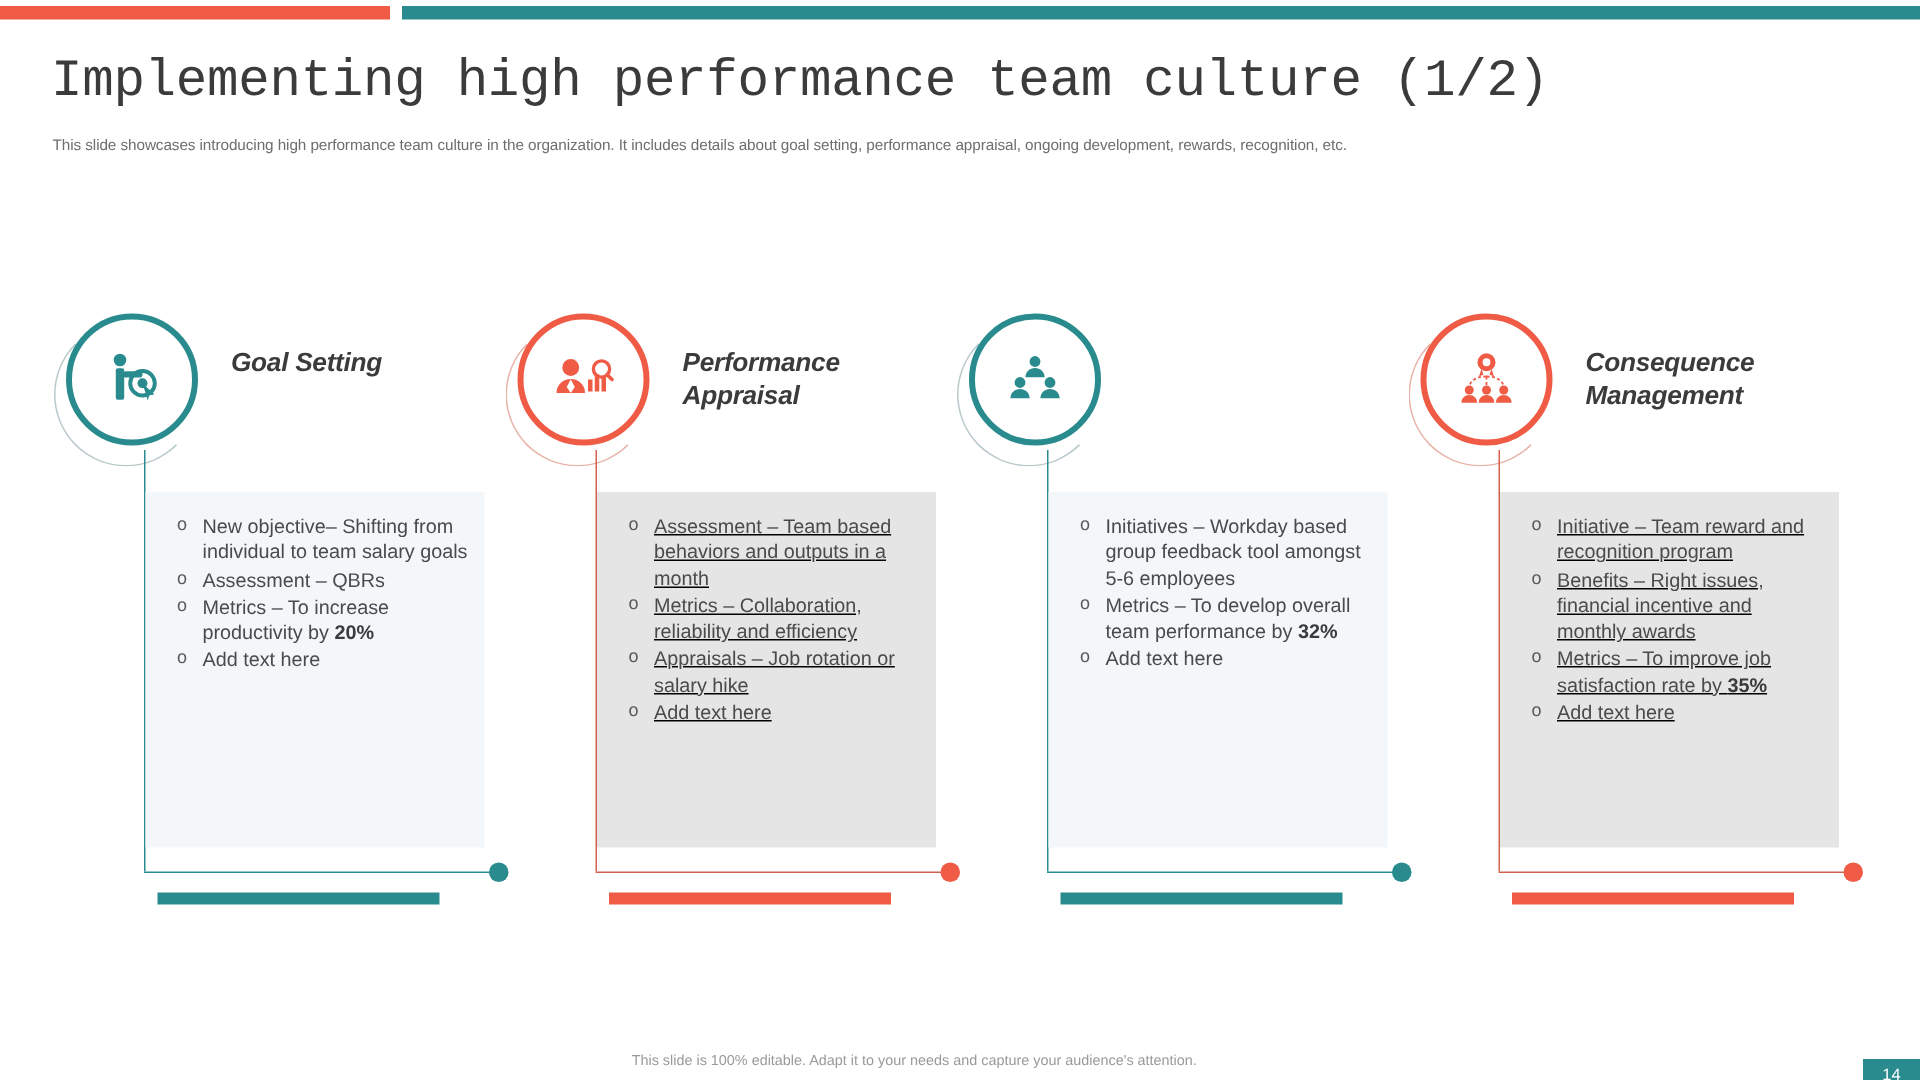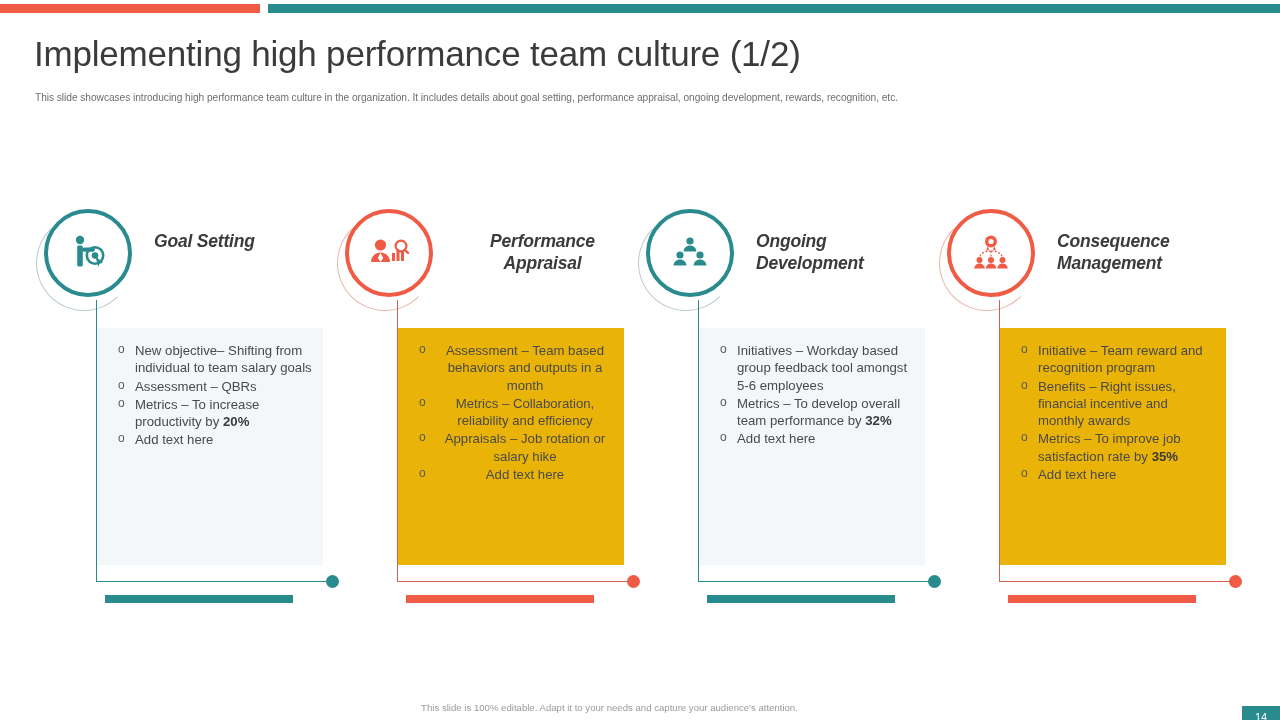--- a/index.html
+++ b/index.html
@@ -35,20 +35,21 @@
 
   
   .page-title {
     position: absolute;
     left: 34px; top: 34px;
     font-size: 35px;
     font-weight: 400;
     color: #3b3b3b;
     letter-spacing: -0.2px;
     white-space: nowrap;
+    font-family: Liberation Mono, monospace;
   }
   .page-subtitle {
     position: absolute;
     left: 35px; top: 92px;
     font-size: 10.2px;
     color: #6e6e6e;
     letter-spacing: -0.05px;
     white-space: nowrap;
   }
 
@@ -58,21 +59,21 @@
     left: 0; top: 195px;
     width: 1280px; height: 420px;
   }
   .card {
     position: absolute;
     top: 0;
     width: 300px;
     height: 420px;
   }
   .card.c1 { left: 36px; }
-  .card.c2 { left: 337px; text-align: center; }
+  .card.c2 { left: 337px; }
   .card.c3 { left: 638px; }
   .card.c4 { left: 939px; }
 
   
   .circle-wrap {
     position: absolute;
     left: 8px; top: 14px;
     width: 96px; height: 96px;
   }
   .arc-ring {
@@ -124,21 +125,21 @@
   .card.c2 .vline, .card.c4 .vline { background: #d4614e; }
 
   .body-panel {
     position: absolute;
     left: 61px; top: 133px;
     width: 226px;
     height: 237px;
     background: #f3f7f9;
     padding: 14px 10px 10px 12px;
   }
-  .card.c2 .body-panel, .card.c4 .body-panel { background: #eab308; }
+  .card.c2 .body-panel, .card.c4 .body-panel { background: #e5e5e5; text-decoration: underline; }
 
   .bullets { list-style: none; }
   .bullets li {
     position: relative;
     padding-left: 26px;
     margin-bottom: 1px;
     font-size: 13.2px;
     line-height: 1.31;
     color: #4a4a4a;
   }
@@ -279,21 +280,20 @@
           <svg width="46" height="46" viewBox="0 0 46 46">
             <circle cx="23" cy="11" r="3.6" fill="#2a8b8f"></circle>
             <path d="M16.6 21.5 c0-3.6 2.9-6.1 6.4-6.1 s6.4 2.5 6.4 6.1 Z" fill="#2a8b8f"></path>
             <circle cx="13" cy="25" r="3.6" fill="#2a8b8f"></circle>
             <path d="M6.6 35.5 c0-3.6 2.9-6.1 6.4-6.1 s6.4 2.5 6.4 6.1 Z" fill="#2a8b8f"></path>
             <circle cx="33" cy="25" r="3.6" fill="#2a8b8f"></circle>
             <path d="M26.6 35.5 c0-3.6 2.9-6.1 6.4-6.1 s6.4 2.5 6.4 6.1 Z" fill="#2a8b8f"></path>
           </svg>
         </div>
       </div>
-      <div class="card-title">Ongoing Development</div>
       <div class="vline"></div>
       <div class="body-panel">
         <ul class="bullets">
           <li><span>Initiatives – Workday based group feedback tool amongst 5-6 employees</span><b></b></li>
           <li><span>Metrics – To develop overall team performance by </span><b>32%</b></li>
           <li><span>Add text here</span><b></b></li>
         </ul>
       </div>
       <div class="hline"></div>
       <div class="dot"></div>

